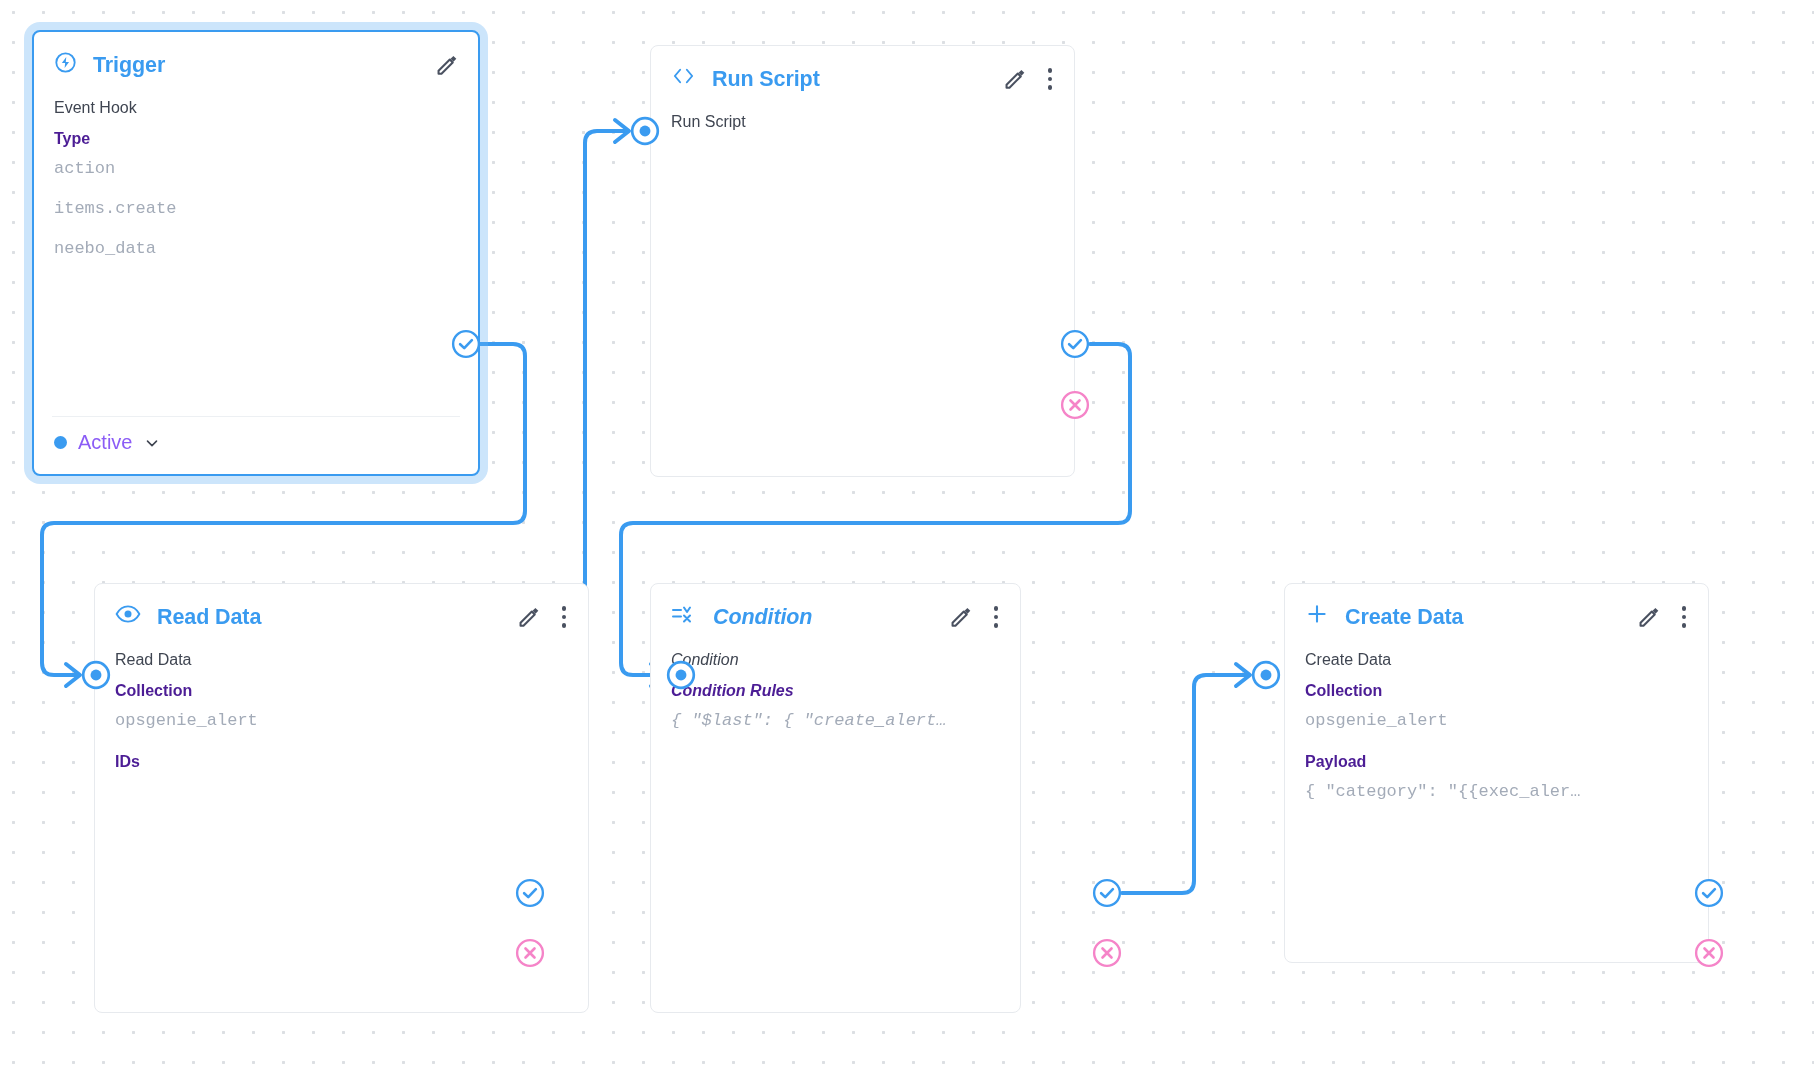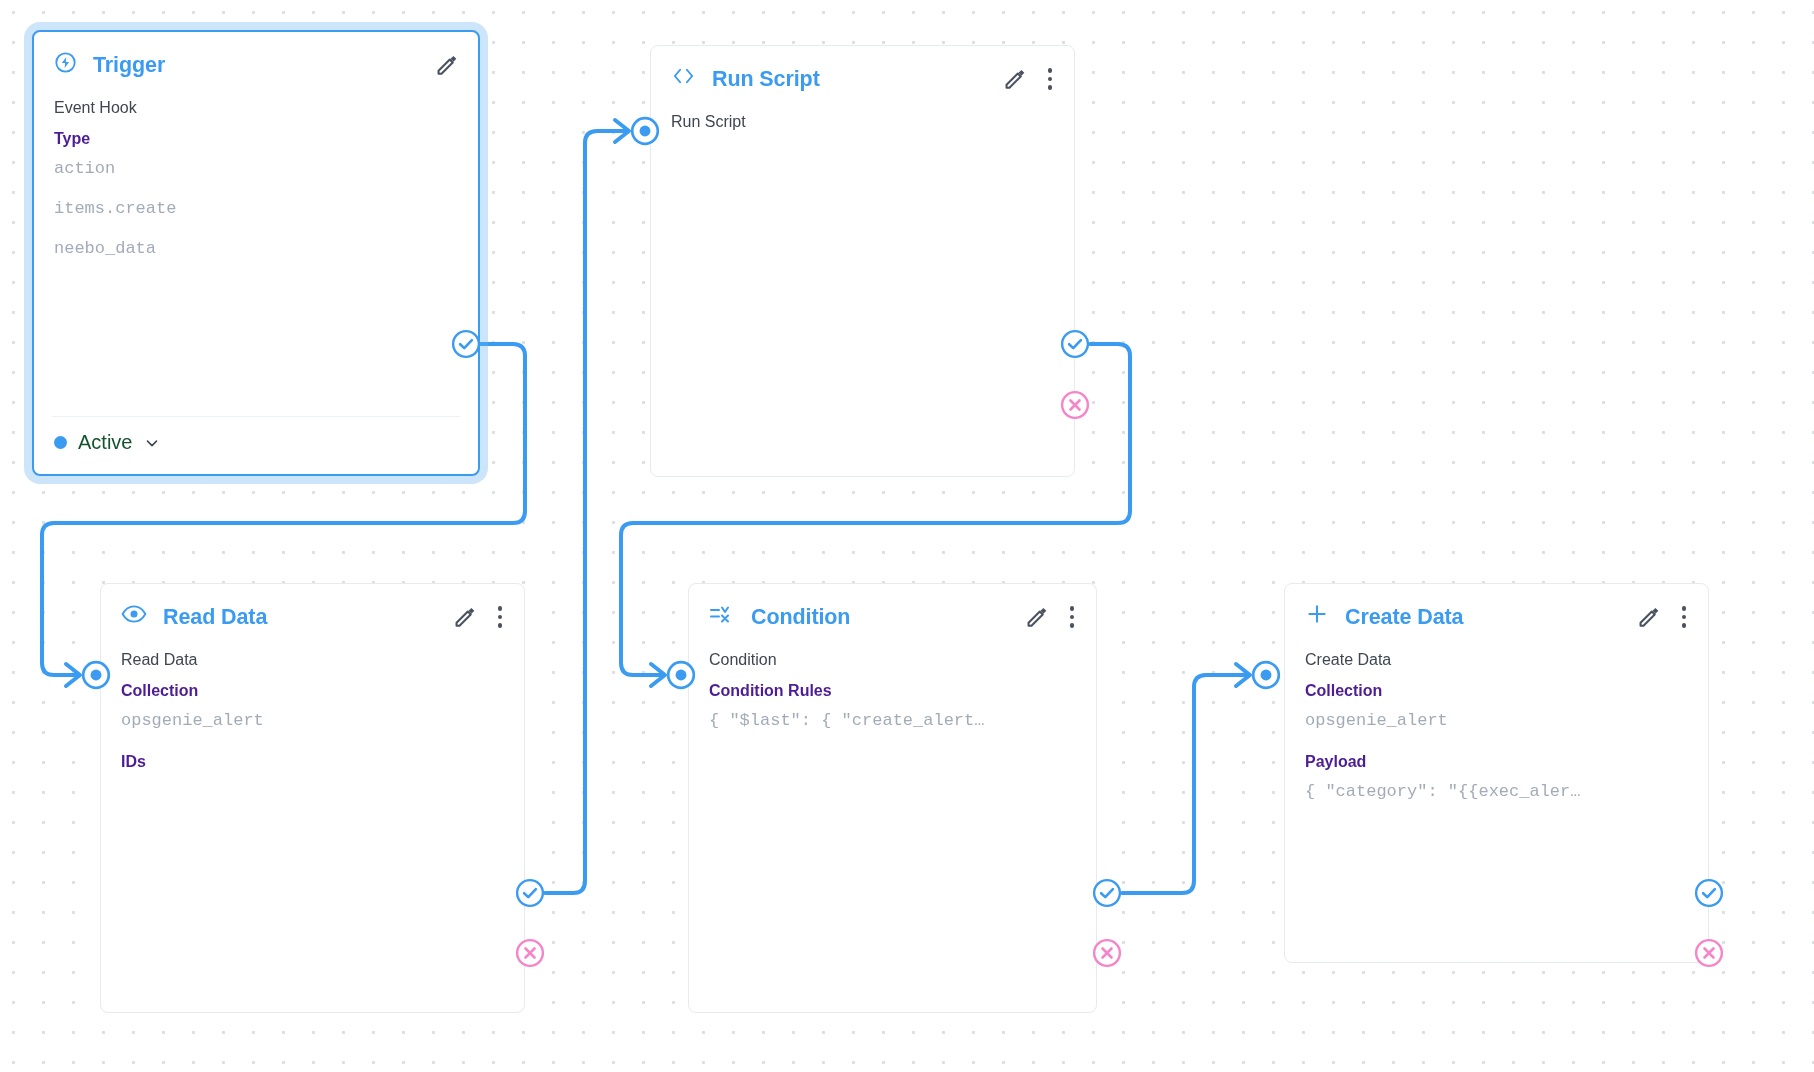--- a/index.html
+++ b/index.html
@@ -84,21 +84,21 @@
   .node-foot {
     border-top: 1px solid #edf0f3;
     margin: 0 18px;
     padding: 14px 2px 0 2px;
     display: flex;
     align-items: center;
     gap: 11px;
     cursor: pointer;
   }
   .status-dot { width: 13px; height: 13px; border-radius: 50%; background: #3a9bf0; }
-  .status-text { font-size: 20px; color: #14532d; }
+  .status-text { font-size: 20px; color: #8b5cf6; }
 
   
   .handle { position: absolute; z-index: 5; cursor: crosshair; }
   .port-in { width: 32px; height: 32px; }
   .h-ok   { width: 30px; height: 30px; }
   .h-err  { width: 30px; height: 30px; }
 </style>
 </head>
 <body>
 
@@ -215,21 +215,21 @@
       <path d="M7.3 12.2 L10.6 15.3 L16.7 8.9" stroke="#3a9bf0" stroke-width="2.1" stroke-linecap="round" stroke-linejoin="round"></path>
     </svg>
   </span>
   <span class="handle h-err" style="left:1060px; top:390px;">
     <svg width="30" height="30" viewBox="0 0 24 24" fill="none">
       <circle cx="12" cy="12" r="10.3" fill="#ffffff" stroke="#f584c8" stroke-width="1.9"></circle>
       <path d="M8.4 8.4 L15.6 15.6 M15.6 8.4 L8.4 15.6" stroke="#f584c8" stroke-width="2.1" stroke-linecap="round"></path>
     </svg>
   </span>
 
-  <div class="node" style="left:100px; top:583px; width:425px; height:430px;">
+  <div class="node" style="left:94px; top:583px; width:495px; height:430px;">
     <div class="node-head">
       <div class="node-title">
         <span>
           <svg width="26" height="22" viewBox="0 0 26 20" fill="none">
             <path d="M1.6 10 C4.6 4.6 9 2.4 13 2.4 C17 2.4 21.4 4.6 24.4 10 C21.4 15.4 17 17.6 13 17.6 C9 17.6 4.6 15.4 1.6 10 Z" stroke="#3a9bf0" stroke-width="1.9" stroke-linejoin="round"></path>
             <circle cx="13" cy="10" r="3.5" fill="#3a9bf0"></circle>
           </svg>
         </span>
         <span>Read Data</span>
       </div>
@@ -267,21 +267,21 @@
       <path d="M7.3 12.2 L10.6 15.3 L16.7 8.9" stroke="#3a9bf0" stroke-width="2.1" stroke-linecap="round" stroke-linejoin="round"></path>
     </svg>
   </span>
   <span class="handle h-err" style="left:515px; top:938px;">
     <svg width="30" height="30" viewBox="0 0 24 24" fill="none">
       <circle cx="12" cy="12" r="10.3" fill="#ffffff" stroke="#f584c8" stroke-width="1.9"></circle>
       <path d="M8.4 8.4 L15.6 15.6 M15.6 8.4 L8.4 15.6" stroke="#f584c8" stroke-width="2.1" stroke-linecap="round"></path>
     </svg>
   </span>
 
-  <div class="node" style="left:688px; top:583px; width:409px; height:430px;">
+  <div class="node" style="left:650px; top:583px; width:371px; height:430px;font-style:italic;">
     <div class="node-head">
       <div class="node-title">
         <span>
           <svg width="26" height="22" viewBox="0 0 26 22" fill="none">
             <path d="M2 7 H10 M2 13.5 H10" stroke="#3a9bf0" stroke-width="2" stroke-linecap="round"></path>
             <path d="M13 4.5 L16 9 L19 4.5" stroke="#3a9bf0" stroke-width="2" stroke-linecap="round" stroke-linejoin="round"></path>
             <path d="M13 12.5 L19 18.5 M19 12.5 L13 18.5" stroke="#3a9bf0" stroke-width="2" stroke-linecap="round"></path>
           </svg>
         </span>
         <span>Condition</span>

